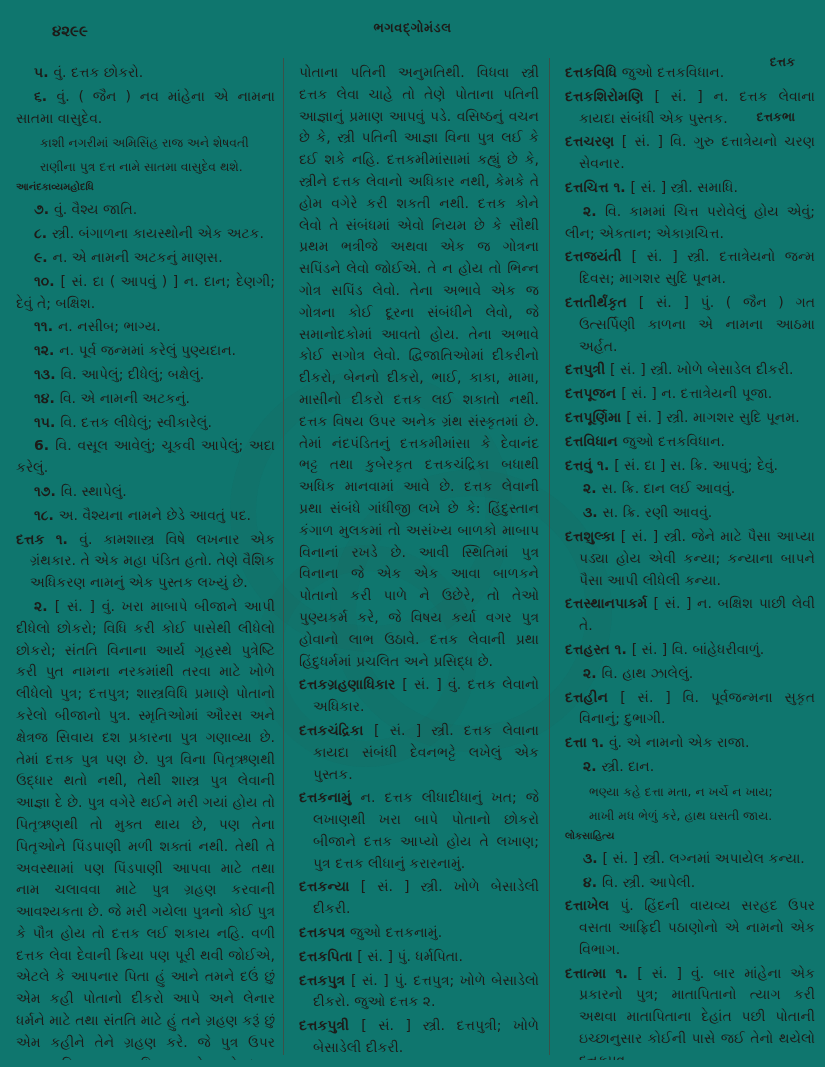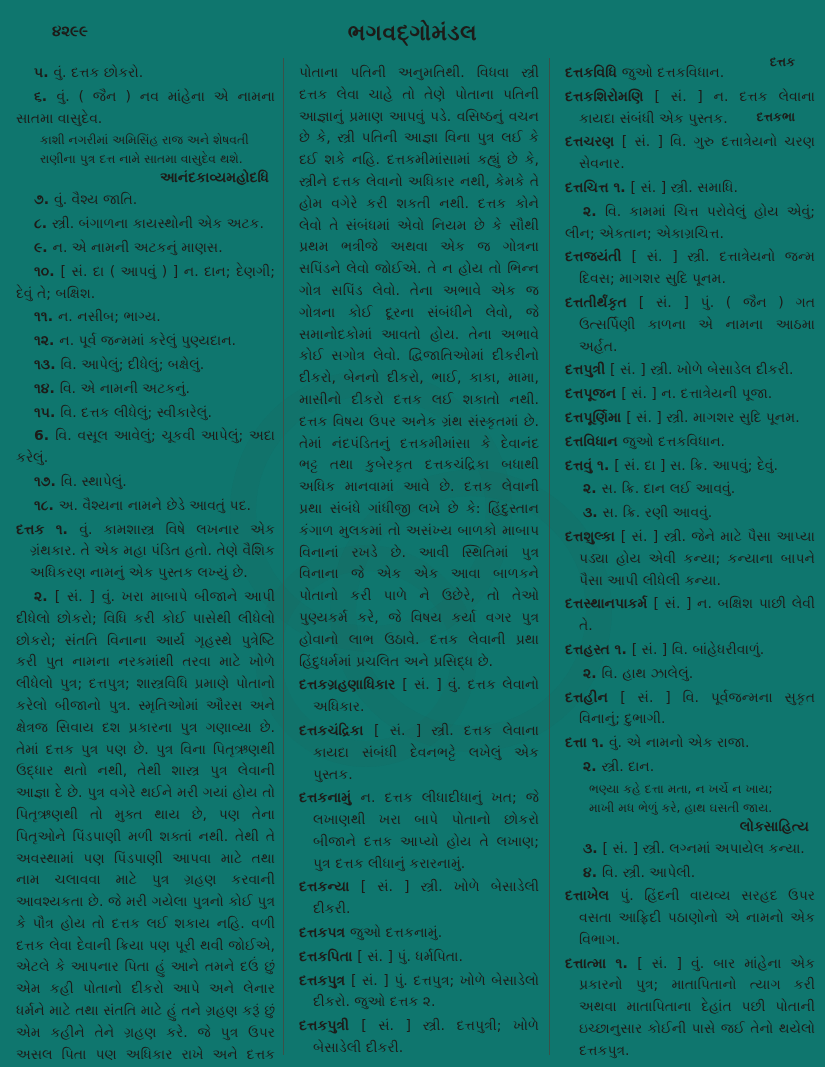--- a/index.html
+++ b/index.html
@@ -4,21 +4,21 @@
 <style>
   html,body{margin:0;padding:0;background:#e8e8e4;}
   .page{
     position:relative;width:825px;height:1067px;margin:0 auto;
     background:#0f766e;overflow:hidden;
     font-family:"DejaVu Sans",sans-serif;color:#1d1b18;text-decoration:underline;
   }
   
   .header{position:absolute;top:14px;left:0;width:825px;height:44px;}
   .pgnum{position:absolute;left:52px;top:8px;font-size:15px;font-weight:bold;}
-  .title{position:absolute;left:0;right:0;top:6px;text-align:center;font-size:22px;font-weight:bold;letter-spacing:.5px;}
+  .title{position:absolute;left:0;right:0;top:6px;text-align:center;font-size:13px;font-weight:bold;letter-spacing:.5px;}
   .guide{position:absolute;right:30px;top:2px;text-align:right;font-size:12.5px;font-weight:bold;line-height:19px;}
   .guide span{display:block;margin-top:36px;}
   
   .rule{position:absolute;top:58px;width:1px;height:997px;background:#4a453e;opacity:.75;}
   .rule-1{left:283px;}
   .rule-2{left:549px;}
   
   .wm{position:absolute;border-radius:50%;border:26px solid rgba(60,60,55,.05);pointer-events:none;}
   .wm-a{left:230px;top:370px;width:230px;height:230px;}
   .wm-b{left:330px;top:470px;width:230px;height:230px;}
@@ -27,22 +27,22 @@
   .columns{
     position:absolute;top:58px;left:0;width:825px;height:1002px;
     display:grid;grid-template-columns:283px 266px 276px;overflow:hidden;
   }
   .col{overflow:hidden;padding:4px 10px 0 16px;font-size:14px;line-height:21.8px;}
   .col-1{padding-right:8px;}
   .blk{margin:0 0 2px;text-align:justify;}
   .entry{padding-left:14px;text-indent:-14px;}
   .num{text-indent:18px;}
   .para{text-indent:0;}
-  .quote{font-size:12.3px;line-height:19px;padding-left:24px;text-align:left;text-indent:0;margin:2px 0 0;}
-  .attrib{font-size:14px;font-weight:bold;text-align:right;margin:0 6px 4px 0;line-height:16px;}
+  .quote{font-size:12.3px;line-height:24px;padding-left:24px;text-align:left;text-indent:0;margin:2px 0 0;}
+  .attrib{font-size:10px;font-weight:bold;margin:0 6px 4px 0;line-height:16px;}
   .hw{font-weight:bold;}
   .sn{font-weight:bold;}
 </style>
 </head>
 <body>
 
 <div class="page">
   <div class="header">
     <span class="pgnum">૪૨૯૯</span>
     <span class="title">ભગવદ્ગોમંડલ</span>

